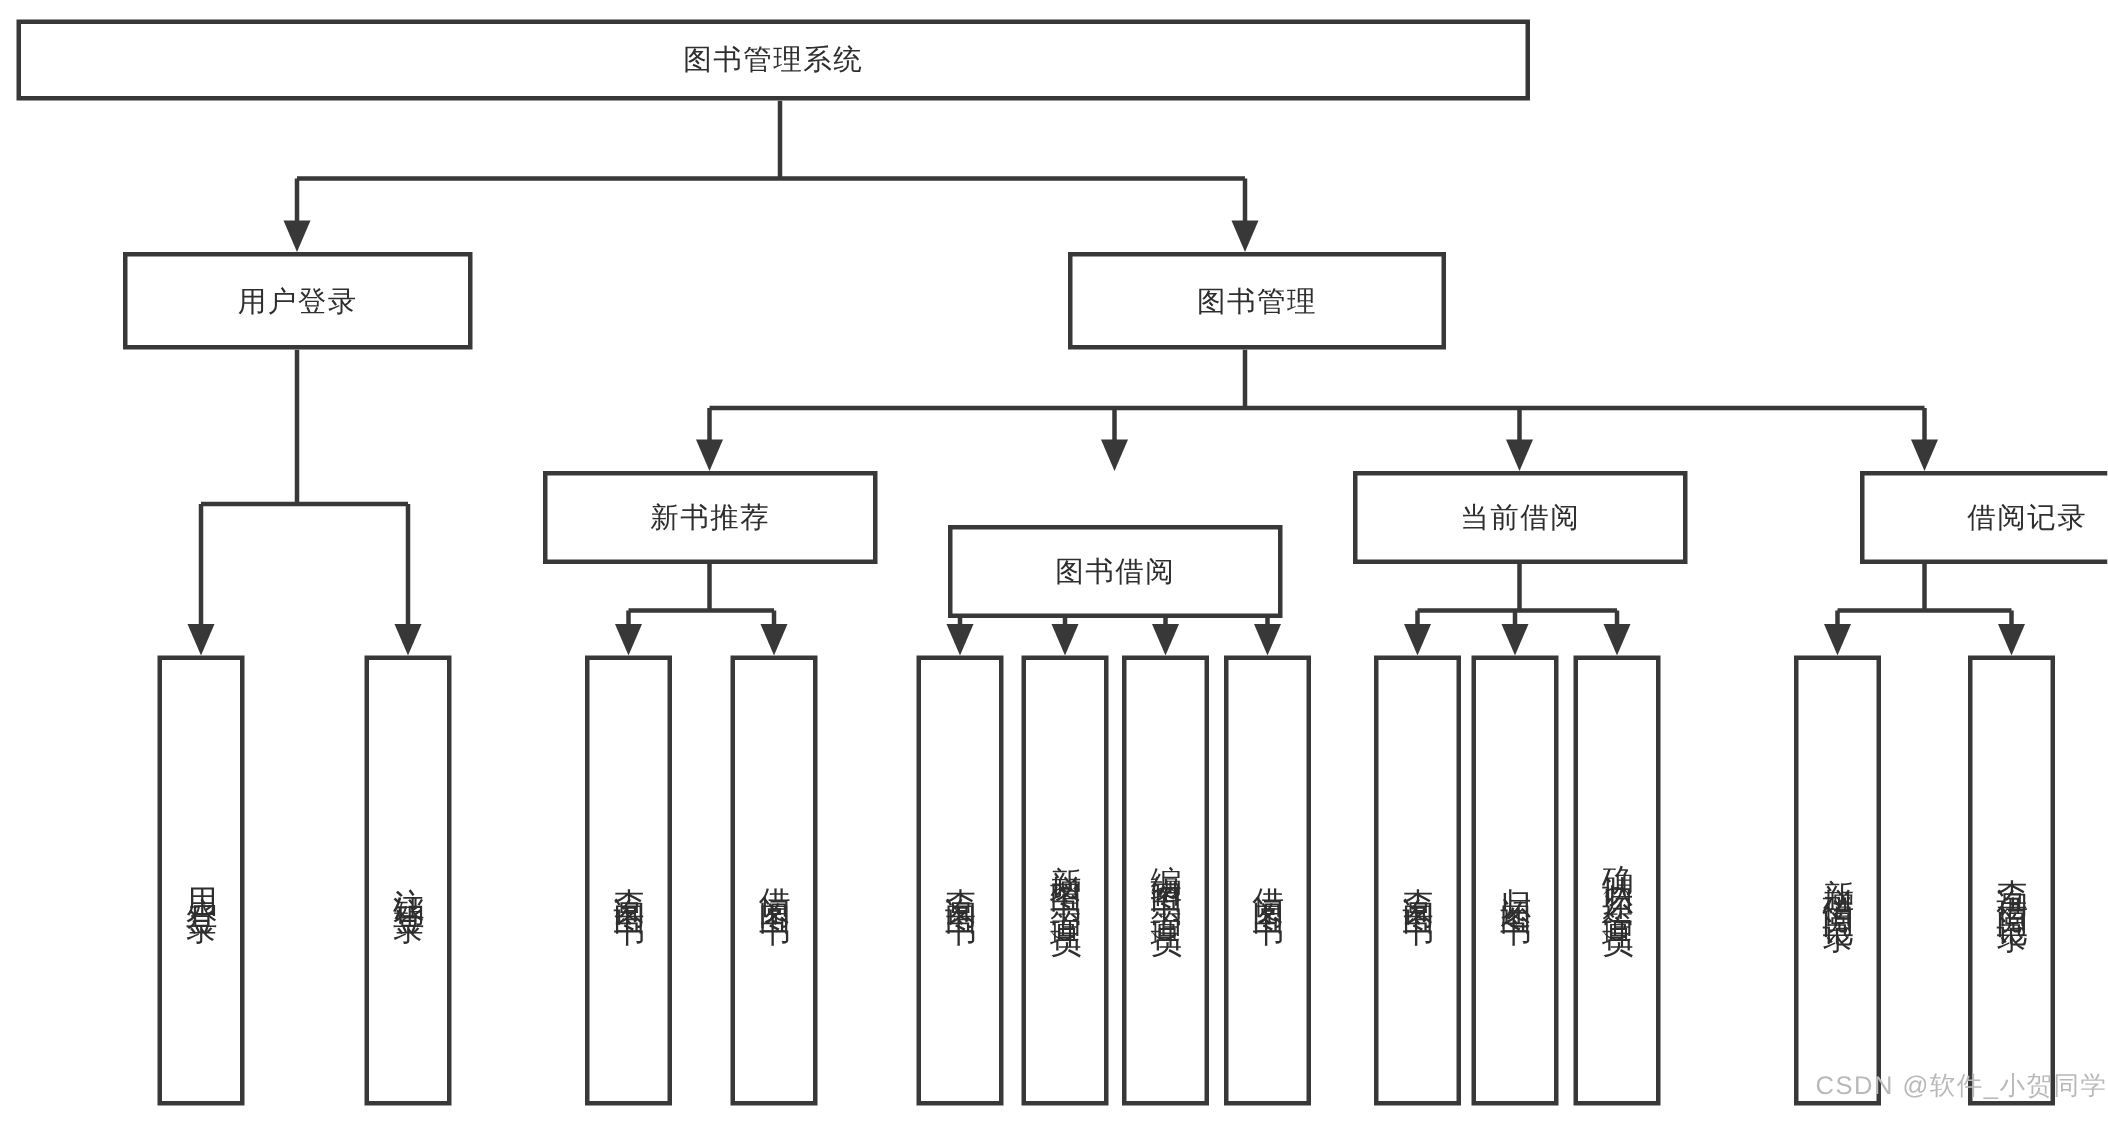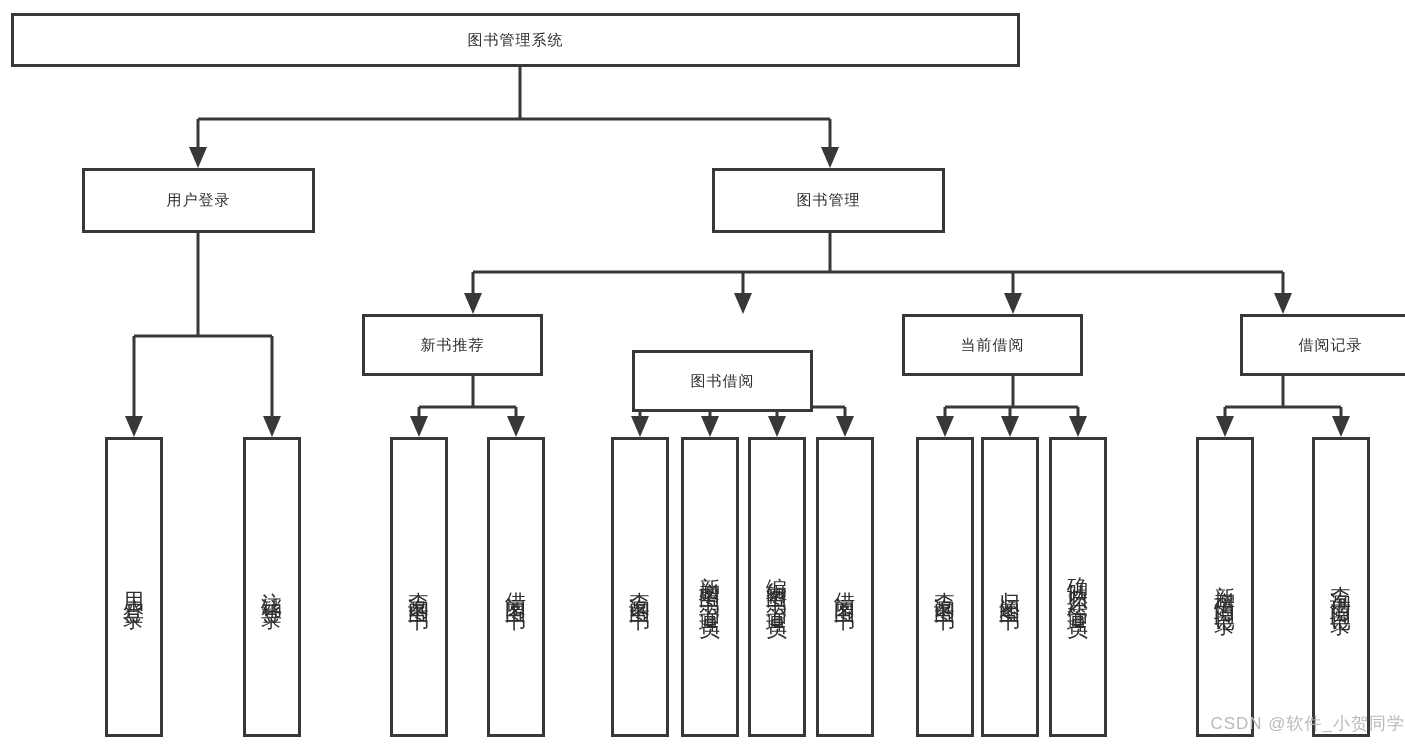--- a/index.html
+++ b/index.html
@@ -20,25 +20,25 @@
     position: absolute;
     box-sizing: border-box;
     background: #ffffff;
     border: 3px solid #383838;
     color: #2e2e2e;
     display: flex;
     align-items: center;
     justify-content: center;
     text-align: center;
   }
-  .hbox { font-size: 15px; letter-spacing: 1px; }
+  .hbox { font-size: 19px; letter-spacing: 1px; }
   .root  { left: 11px;  top: 13px;  width: 1009px; height: 54px; }
   .l2a   { left: 82px;  top: 168px; width: 233px;  height: 65px; }
-  .l2b   { left: 712px; top: 168px; width: 233px;  height: 65px; }
-  .l3    { top: 314px; width: 181px; height: 62px; }
+  .l2b   { left: 712px; top: 168px; width: 252px;  height: 65px; }
+  .l3    { top: 314px; width: 223px; height: 62px; }
   .l3a { left: 362px; } .l3b { left: 632px; margin-top: 36px; } .l3c { left: 902px; } .l3d { left: 1240px; }
   .leaf {
     top: 437px; width: 58px; height: 300px;
     font-size: 21px;
   }
   .leaf span {
     writing-mode: vertical-rl;
     text-orientation: mixed;
     letter-spacing: 6px;
     line-height: 1;

